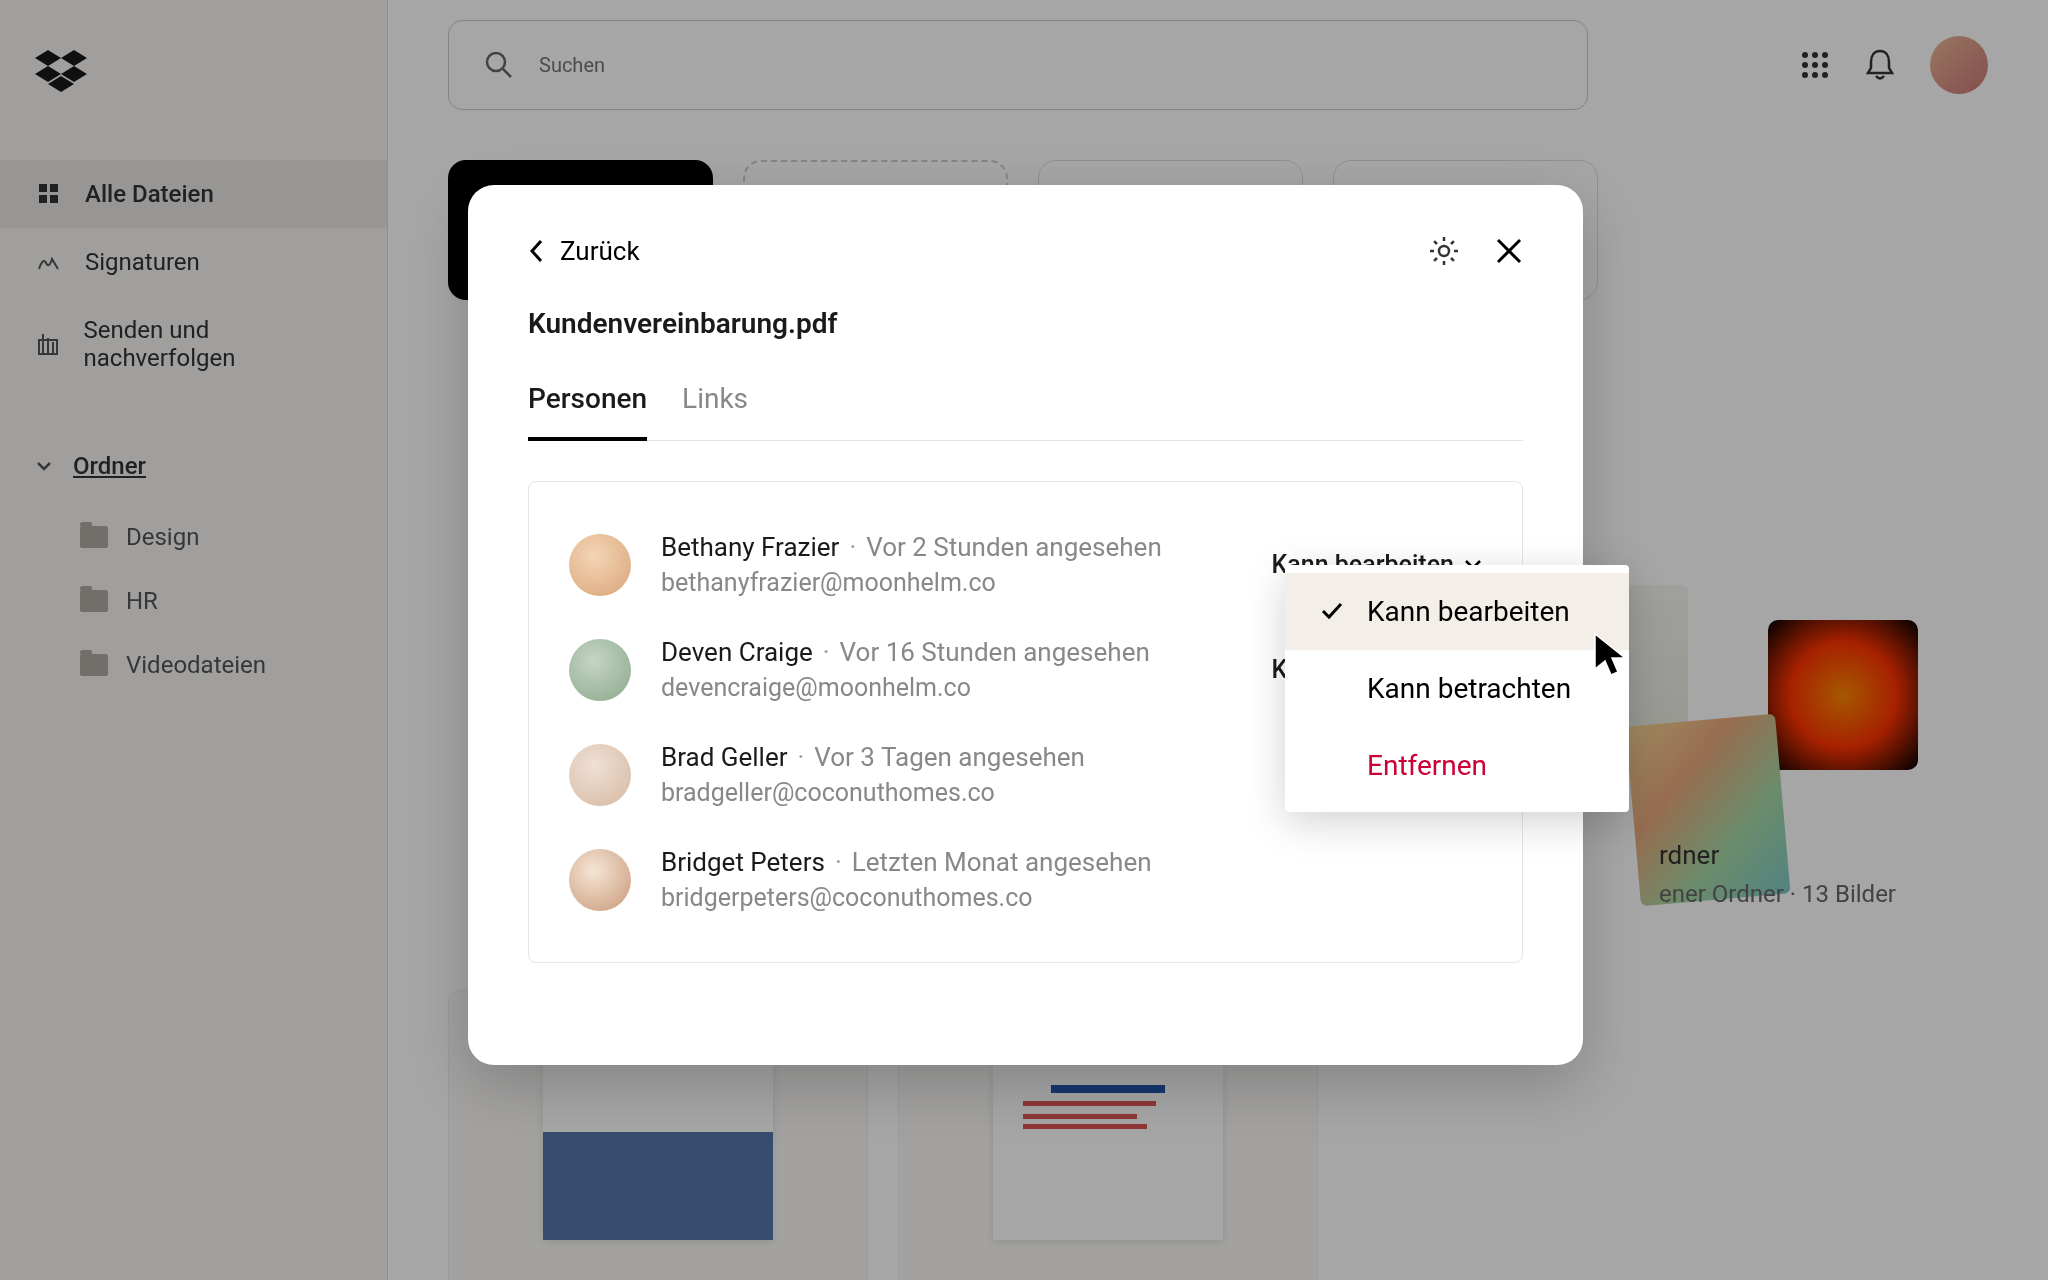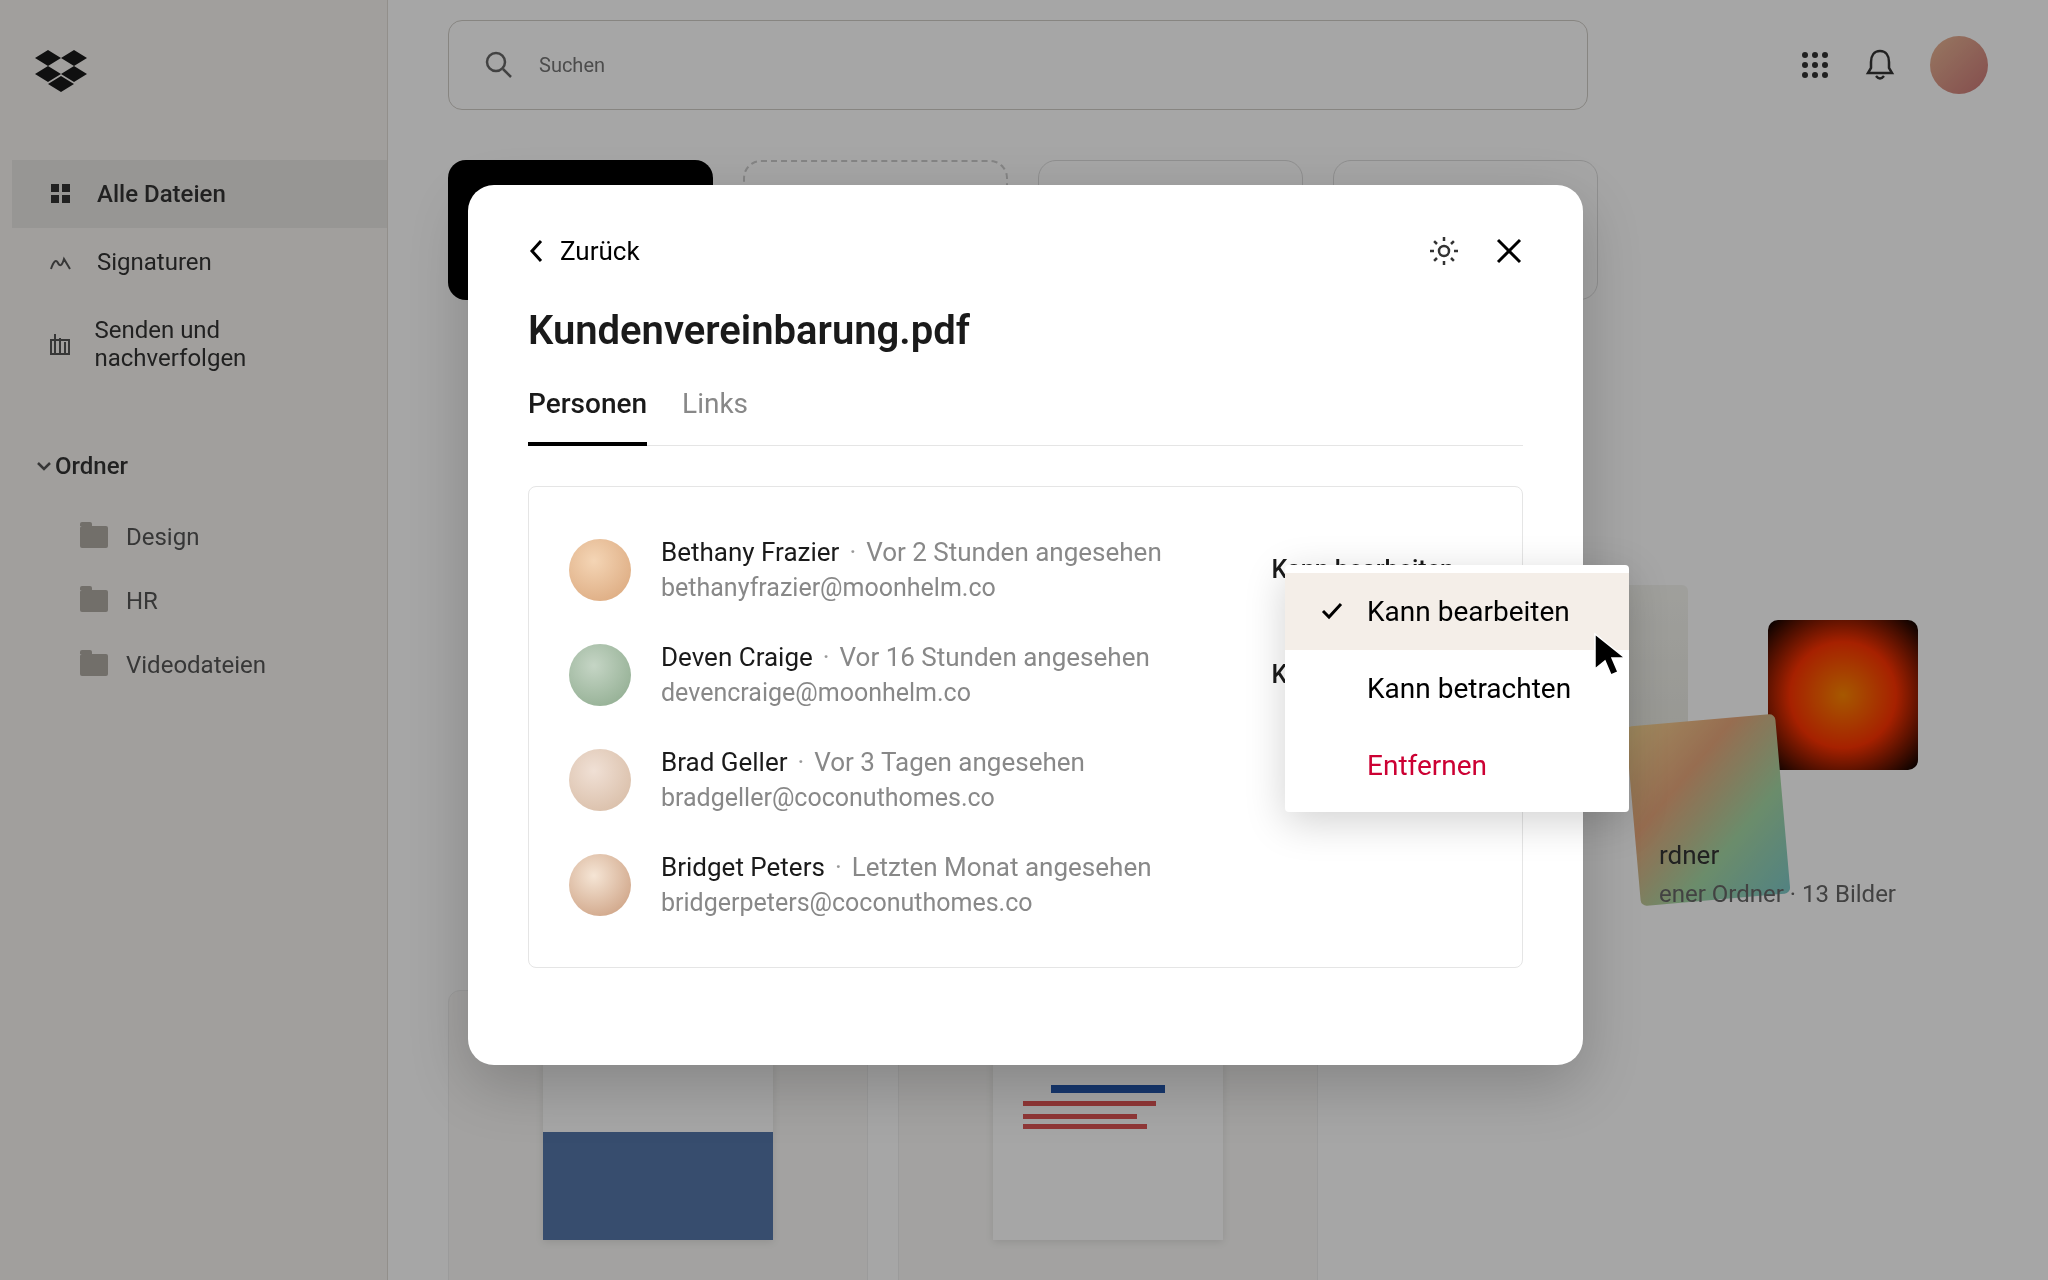--- a/index.html
+++ b/index.html
@@ -4,27 +4,27 @@
   <style>
     * { margin: 0; padding: 0; box-sizing: border-box; font-family: -apple-system, BlinkMacSystemFont, 'Segoe UI', Roboto, sans-serif; }
     body { width: 2048px; height: 1280px; background: #fff; overflow: hidden; position: relative; transform-origin: top left; }
     
     
     .overlay { position: absolute; inset: 0; background: rgba(0,0,0,0.35); z-index: 5; }
     
     
     .sidebar { position: absolute; left: 0; top: 0; width: 388px; height: 100%; background: #f7f5f2; border-right: 1px solid #e0dcd6; }
     .logo { padding: 50px 0 0 35px; }
-    .nav-items { margin-top: 60px; padding-left: 12px; }
+    .nav-items { margin-top: 60px; }
     .nav-item { display: flex; align-items: center; padding: 20px 35px; font-size: 24px; color: #333; gap: 22px; cursor: pointer; }
     .nav-item.active { background: rgba(0,0,0,0.06); font-weight: 500; }
     .nav-icon { width: 28px; height: 28px; display: inline-flex; align-items: center; justify-content: center; }
     
     .folders-section { margin-top: 60px; padding: 0 35px; }
-    .folders-header { display: flex; align-items: center; gap: 2px; font-size: 24px; color: #333; font-weight: 500; cursor: pointer; margin-bottom: 25px; }
+    .folders-header { display: flex; align-items: center; gap: 20px; font-size: 24px; color: #333; font-weight: 500; cursor: pointer; margin-bottom: 25px; text-decoration: underline; }
     .folder-item { display: flex; align-items: center; gap: 18px; padding: 18px 0 18px 45px; font-size: 24px; color: #555; cursor: pointer; }
     .folder-icon { width: 28px; height: 22px; background: #b0aba3; border-radius: 2px; position: relative; }
     .folder-icon::before { content: ''; position: absolute; top: -4px; left: 0; width: 12px; height: 4px; background: #b0aba3; border-radius: 2px 2px 0 0; }
     
     
     .header { position: absolute; left: 388px; right: 0; top: 0; height: 130px; display: flex; align-items: center; padding: 0 60px; gap: 30px; }
     .search-box { flex: 1; max-width: 1140px; height: 90px; border: 1px solid #d0cdc7; border-radius: 14px; display: flex; align-items: center; padding: 0 35px; gap: 25px; background: transparent; }
     .search-input { flex: 1; border: none; font-size: 20px; color: #888; background: transparent; outline: none; }
     .header-actions { display: flex; align-items: center; gap: 35px; margin-left: auto; }
     .avatar { width: 58px; height: 58px; border-radius: 50%; background: linear-gradient(135deg, #e8b896, #c77); }
@@ -50,21 +50,21 @@
     .image-stack { position: absolute; right: 130px; top: 475px; width: 380px; height: 390px; }
     .stack-1 { width: 150px; height: 150px; background: radial-gradient(circle, #ff8800, #ff3300, #000); right: 0; top: 145px; border-radius: 10px; position: absolute; }
     .stack-2 { width: 120px; height: 170px; background: linear-gradient(#f5f5f0, #e8e8e0); left: 30px; top: 110px; border-radius: 6px; position: absolute; }
     .stack-3 { width: 150px; height: 180px; background: linear-gradient(135deg, #f7d794, #e8a87c, #a5d8a5, #7ec8c8); left: 95px; top: 245px; border-radius: 6px; position: absolute; transform: rotate(-5deg); }
     
     
     .modal { position: absolute; left: 468px; top: 185px; width: 1115px; height: 880px; background: #fff; border-radius: 26px; z-index: 10; padding: 50px 60px; box-shadow: 0 20px 60px rgba(0,0,0,0.2); }
     .modal-header { display: flex; align-items: center; justify-content: space-between; margin-bottom: 40px; }
     .back-btn { display: flex; align-items: center; gap: 16px; font-size: 26px; cursor: pointer; }
     .modal-actions { display: flex; align-items: center; gap: 35px; }
-    .modal-title { font-size: 40px; font-weight: 600; color: #1a1a1a; margin-bottom: 33px; }
+    .modal-title { font-size: 28px; font-weight: 600; color: #1a1a1a; margin-bottom: 42px; }
     
     .tabs { display: flex; gap: 35px; border-bottom: 1px solid #e5e5e5; margin-bottom: 40px; }
     .tab { padding-bottom: 22px; font-size: 28px; color: #888; cursor: pointer; }
     .tab.active { color: #1a1a1a; font-weight: 500; border-bottom: 4px solid #000; margin-bottom: -1px; }
     
     .people-list { border: 1px solid #e5e5e5; border-radius: 8px; padding: 30px 40px; }
     .person-row { display: flex; align-items: center; padding: 20px 0; gap: 30px; }
     .person-avatar { width: 62px; height: 62px; border-radius: 50%; flex-shrink: 0; }
     .avatar-1 { background: radial-gradient(circle at 40% 35%, #f4d5b5, #d9a478); }
     .avatar-2 { background: radial-gradient(circle at 40% 35%, #c5d5c5, #8aa88a); }

